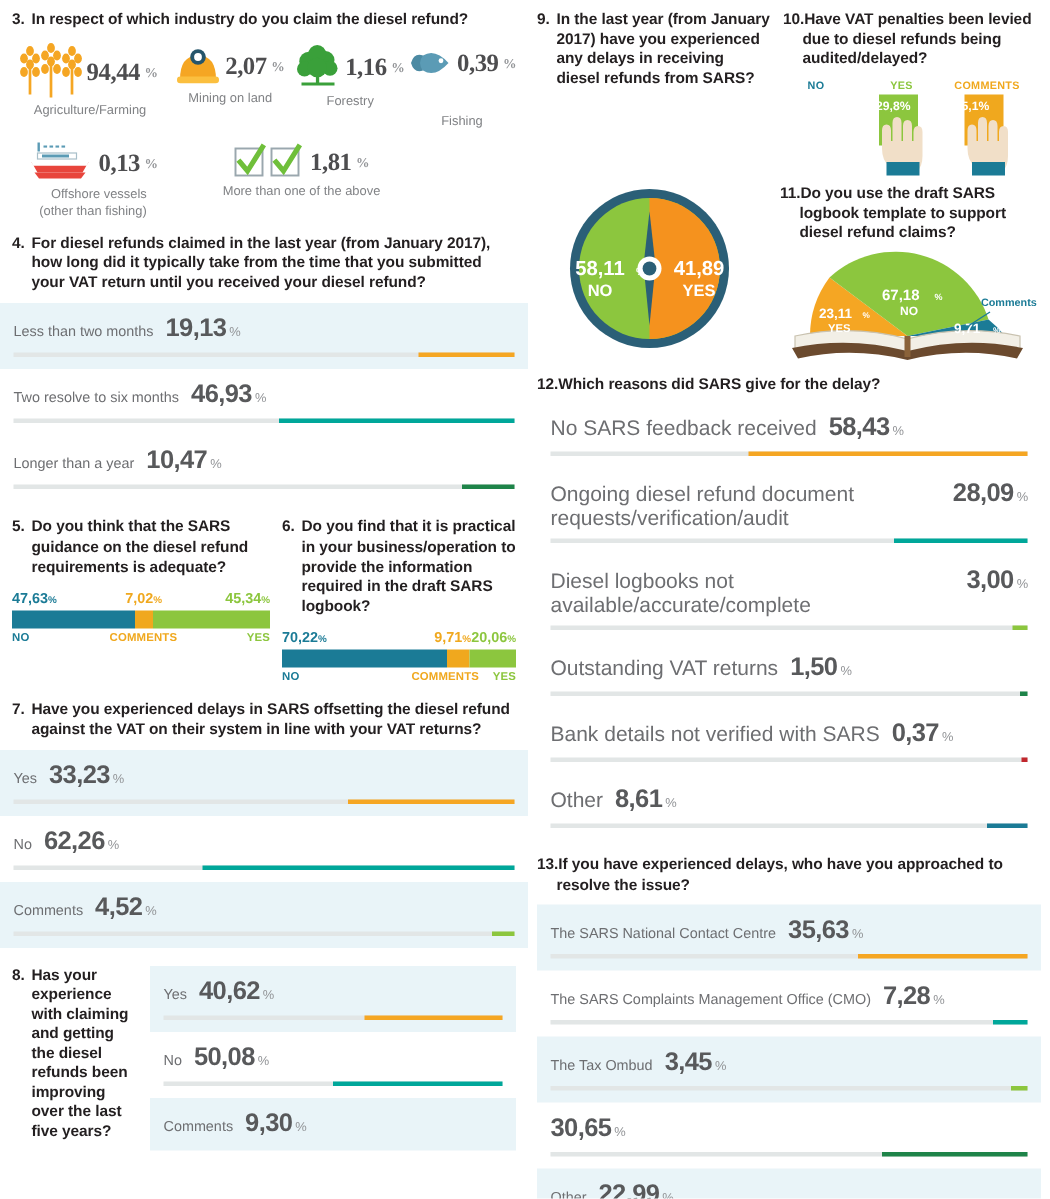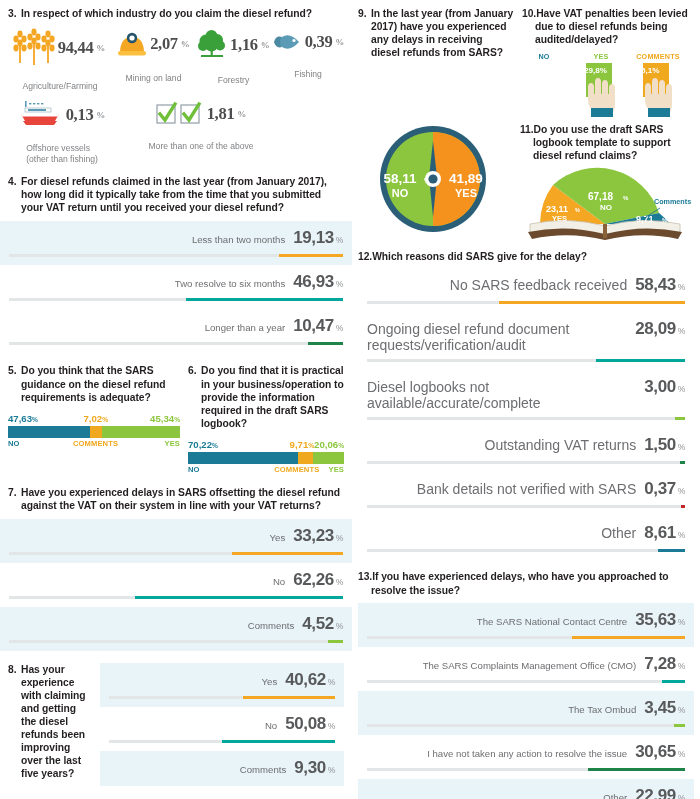--- a/index.html
+++ b/index.html
@@ -23,30 +23,30 @@
 
   
   .icon-row { display: flex; align-items: flex-start; }
   .icon-stat { display: flex; flex-direction: column; align-items: center; }
   .icon-stat .top { display: flex; align-items: center; gap: 3px; font-family: Liberation Serif, serif; }
   .icon-stat .val {
     font-size: 16.5px; font-weight: bold; color: #4d4d4f; letter-spacing: -0.3px;
   }
   .icon-stat .pct { font-size: 9px; font-weight: bold; color: #939598; }
   .icon-stat .cap {
-    font-size: 8.6px; color: #808285; text-align: left;
-    margin-top: 14px; line-height: 1.25;
+    font-size: 8.6px; color: #808285; text-align: right;
+    margin-top: 1px; line-height: 1.25;
   }
   svg { display: block; overflow: visible; }
 
   
   .barlist { width: 100%; }
   .barrow { position: relative; padding: 7px 9px 8px 9px; }
   .barrow.tint { background: #e9f4f8; }
-  .barrow .line { display: flex; align-items: baseline; justify-content: flex-end; }
+  .barrow .line { display: flex; align-items: baseline; justify-content: flex-start; }
   .barrow .lbl { font-size: 9.6px; color: #6d6e71; padding-right: 8px; }
   .barrow .lbl.sm { font-size: 14px; }
   .barrow .num {
     font-size: 17px; font-weight: bold; color: #58595b;
     letter-spacing: -0.4px; white-space: nowrap;
   }
   .barrow .num .u { font-size: 8.6px; font-weight: normal; color: #939598; margin-left: 2px; }
   .track {
     position: relative; height: 3px; background: #e2e6e6;
     margin-top: 6px; border-radius: 0;
@@ -168,21 +168,21 @@
                 <rect x="13.6" y="18" width="2.2" height="9" fill="#3aa03a"></rect>
                 <rect x="4" y="26" width="22" height="2" fill="#3aa03a"></rect>
               </svg>
             </span>
             <span class="val">1,16</span>
             <span class="pct">%</span>
           </div>
           <div class="cap">Forestry</div>
         </div>
 
-        <div class="icon-stat" style="width:72px;">
+        <div class="icon-stat" style="width:72px;gap:19px;">
           <div class="top">
             <span>
               <svg width="30" height="26" viewBox="0 0 30 26">
                 <path d="M27 13 Q18 3 10 8 Q3 12 10 18 Q18 23 27 13 Z" fill="#5b9bb5"></path>
                 <path d="M10 8 Q4 6 2 13 Q4 20 10 18 Q6 13 10 8 Z" fill="#4c8aa3"></path>
                 <circle cx="22" cy="11.5" r="1.6" fill="#ffffff"></circle>
               </svg>
             </span>
             <span class="val">0,39</span>
             <span class="pct">%</span>
@@ -581,21 +581,20 @@
           <div class="line">
             <span class="lbl">The Tax Ombud</span>
             <span class="num">3,45<span class="u">%</span></span>
           </div>
           <div class="track">
             <div class="fill" style="width: 3.45%; background: rgb(140, 198, 62);"></div>
           </div>
         </div>
         <div class="barrow">
           <div class="line">
-            <span class="lbl">I have not taken any action to resolve the issue</span>
             <span class="num">30,65<span class="u">%</span></span>
           </div>
           <div class="track">
             <div class="fill" style="width: 30.65%; background: rgb(30, 132, 73);"></div>
           </div>
         </div>
         <div class="barrow tint">
           <div class="line">
             <span class="lbl">Other</span>
             <span class="num">22,99<span class="u">%</span></span>

